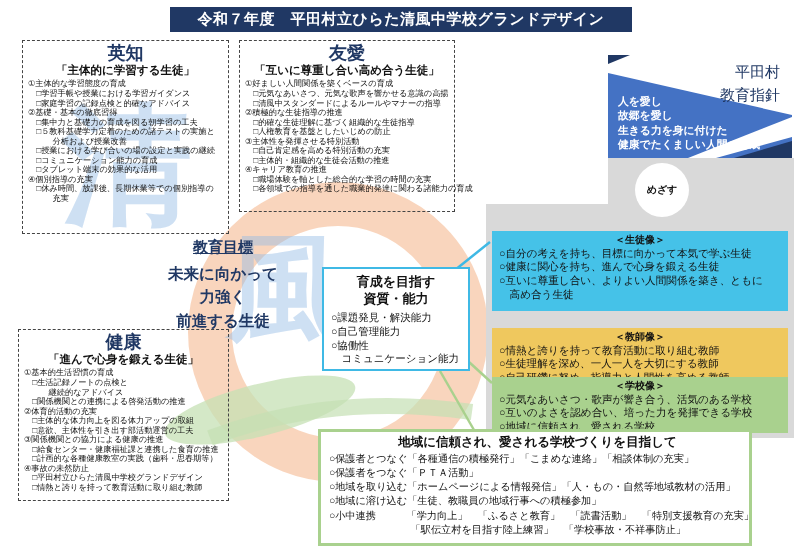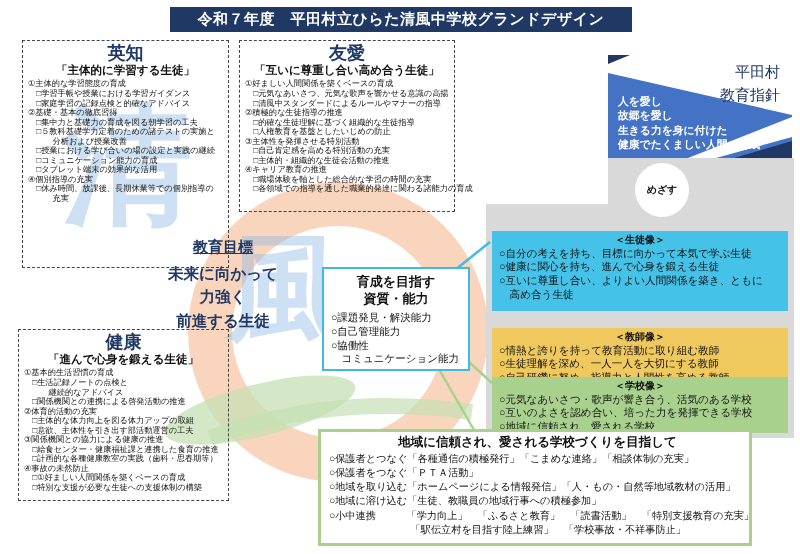--- a/index.html
+++ b/index.html
@@ -22,21 +22,21 @@
 
   .connectors{position:absolute;inset:0;z-index:2;}
 
   
   .banner{position:absolute;left:170px;top:7px;width:462px;height:25px;background:var(--navy);
     color:#fff;font-weight:bold;font-size:15px;display:flex;align-items:center;justify-content:center;
     z-index:4;letter-spacing:.5px;}
 
   
   .pillar{position:absolute;border:1.5px dashed #444;padding:2px 5px;z-index:3;background:transparent;}
-  .pillar-eichi{left:22px;top:40px;width:207px;height:228px;}
+  .pillar-eichi{left:22px;top:40px;width:207px;height:194px;}
   .pillar-yuai{left:239px;top:40px;width:216px;height:172px;}
   .pillar-kenko{left:18px;top:329px;width:211px;height:172px;}
   .pillar h2{color:var(--navy);font-size:18px;text-align:center;line-height:1.15;}
   .pillar .sub{color:#111;font-size:11.5px;font-weight:bold;text-align:center;line-height:1.2;margin-bottom:2px;}
   .plist div{font-size:8.2px;line-height:1.16;color:#111;white-space:pre;}
 
   
   .goal{position:absolute;left:148px;top:238px;width:150px;text-align:center;z-index:3;color:var(--navy);}
   .goal .gh{font-size:15px;font-weight:bold;text-decoration:underline;margin-bottom:5px;}
   .goal .glines div{font-size:15.5px;font-weight:bold;line-height:1.5;}
@@ -147,22 +147,22 @@
         <div>　□生活記録ノートの点検と</div>
         <div>　　　継続的なアドバイス</div>
         <div>　□関係機関との連携による啓発活動の推進</div>
         <div>②体育的活動の充実</div>
         <div>　□主体的な体力向上を図る体力アップの取組</div>
         <div>　□意欲、主体性を引き出す部活動運営の工夫</div>
         <div>③関係機関との協力による健康の推進</div>
         <div>　□給食センター・健康福祉課と連携した食育の推進</div>
         <div>　□計画的な各種健康教室の実践（歯科・思春期等）</div>
         <div>④事故の未然防止</div>
-        <div>　□①好ましい人間関係を築くベースの育成</div>
-        <div>　□特別な支援が必要な生徒への支援体制の構築</div>
+        <div>　□平田村立ひらた清風中学校グランドデザイン</div>
+        <div>　□情熱と誇りを持って教育活動に取り組む教師</div>
       </div>
   </div>
 
   <div class="goal">
     <div class="gh">教育目標</div>
     <div class="glines">
         <div>未来に向かって</div>
         <div>力強く</div>
         <div>前進する生徒</div>
       </div>

